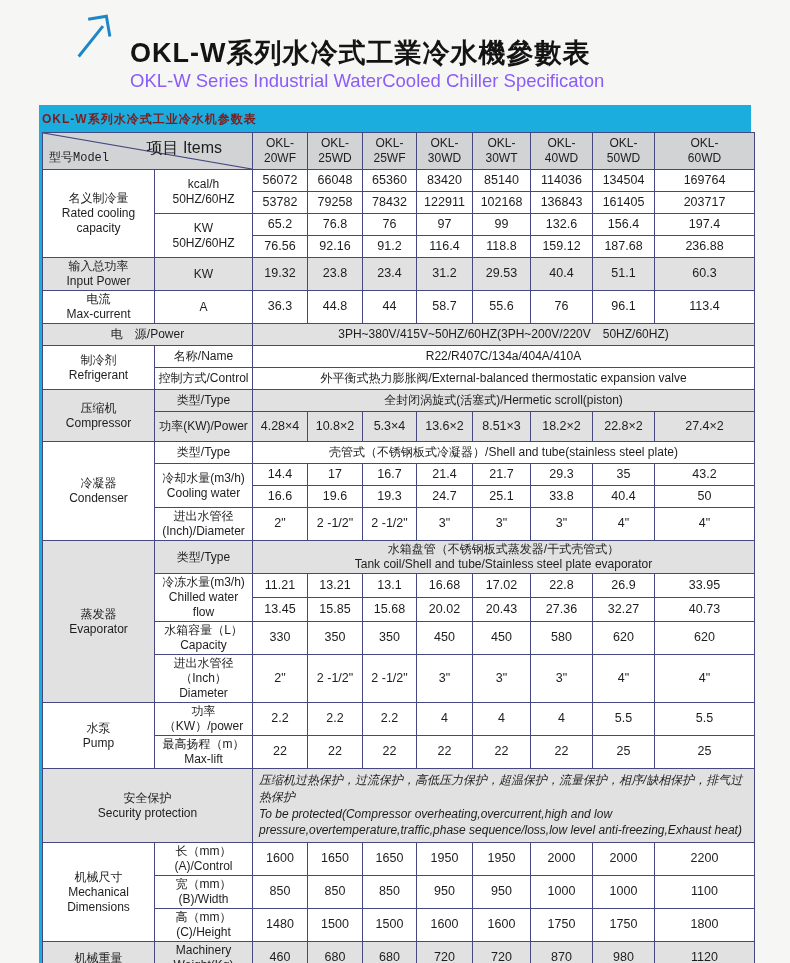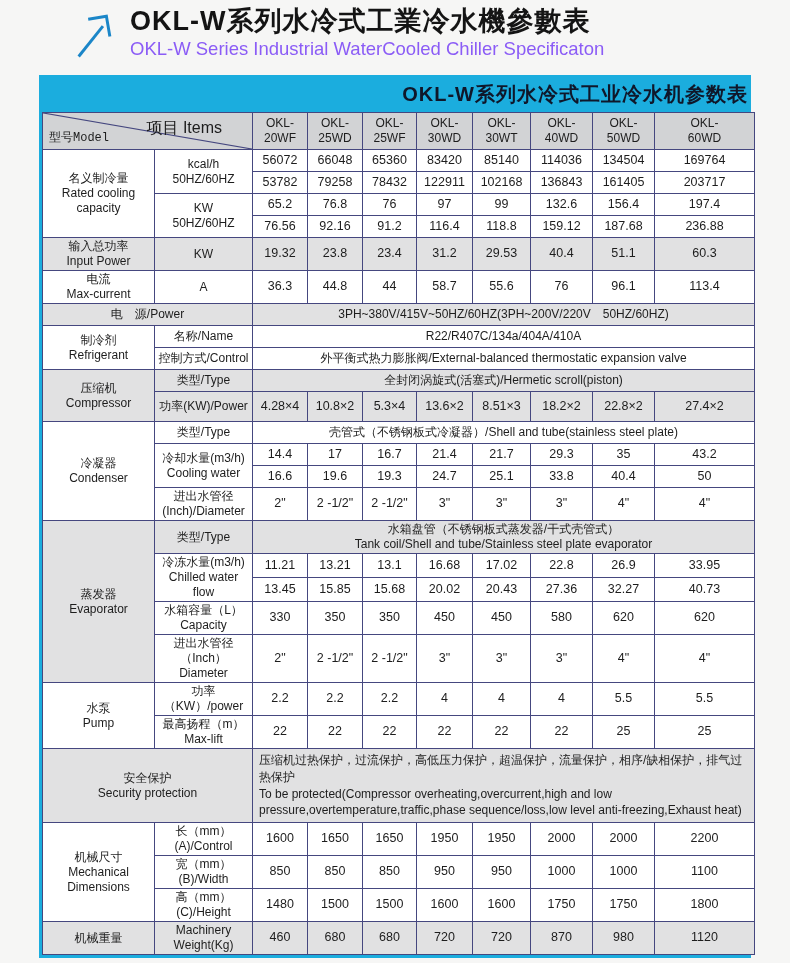--- a/index.html
+++ b/index.html
@@ -6,34 +6,34 @@
   body{
     width:790px;height:963px;
     background:#f6f6f5;
     font-family:"Liberation Sans","DejaVu Sans",sans-serif;
     color:#1c1c1c;
     -webkit-font-smoothing:antialiased;
   }
   
   .hdr{display:flex;align-items:flex-start;padding:6px 0 0 70px;}
   .logo{width:52px;height:56px;margin-right:8px;flex:0 0 auto;}
-  .titles{padding-top:0;}
+  .titles{padding-top:0;margin-top:32px;}
   .t-zh{font-size:27px;font-weight:600;letter-spacing:1px;color:#141414;line-height:1.15;}
   .t-en{font-size:18.5px;font-weight:500;color:#8b5cf6;margin-top:1px;}
   
   .tbl-wrap{margin:13px 39px 0;border:3px solid #1badde;background:#fff;}
-  .caption{background:#1badde;color:#0f172a;text-align:right;font-size:20px;font-weight:600;
+  .caption{background:#1badde;color:#7f1d1d;text-align:left;font-size:12px;font-weight:600;
            letter-spacing:1px;padding:3px 0 4px;}
   table{border-collapse:collapse;width:100%;table-layout:fixed;}
   td{border:1px solid #45477f;text-align:center;vertical-align:middle;
      padding:1px 2px;line-height:1.25;font-size:12px;color:#1d1d1d;background:#fff;overflow:hidden;word-wrap:break-word;}
   td.g{background:#e1e1e2;}
   td.hg{background:#d2d3d5;}
   td.val{font-size:12.5px;}
-  td.left{text-align:left;padding:3px 6px;line-height:1.4;}
+  td.left{text-align:left;padding:3px 6px;line-height:1.4;font-style:italic;}
   tr.h20>td{height:19px;} tr.h24>td{height:23px;} tr.h28>td{height:27px;}
   tr.h30>td{height:29px;} tr.h26>td{height:25px;}
   tr.h50>td{height:50px;} tr.hmod>td{height:34px;}
   .corner{position:relative;}
   .corner svg{position:absolute;left:0;top:0;width:100%;height:100%;}
   .corner .c-model{position:absolute;left:6px;bottom:3px;font-size:12px;font-family:Liberation Mono, monospace;}
   .corner .c-items{position:absolute;right:30px;top:5px;font-size:16px;}
 </style>
 </head>
 <body>

